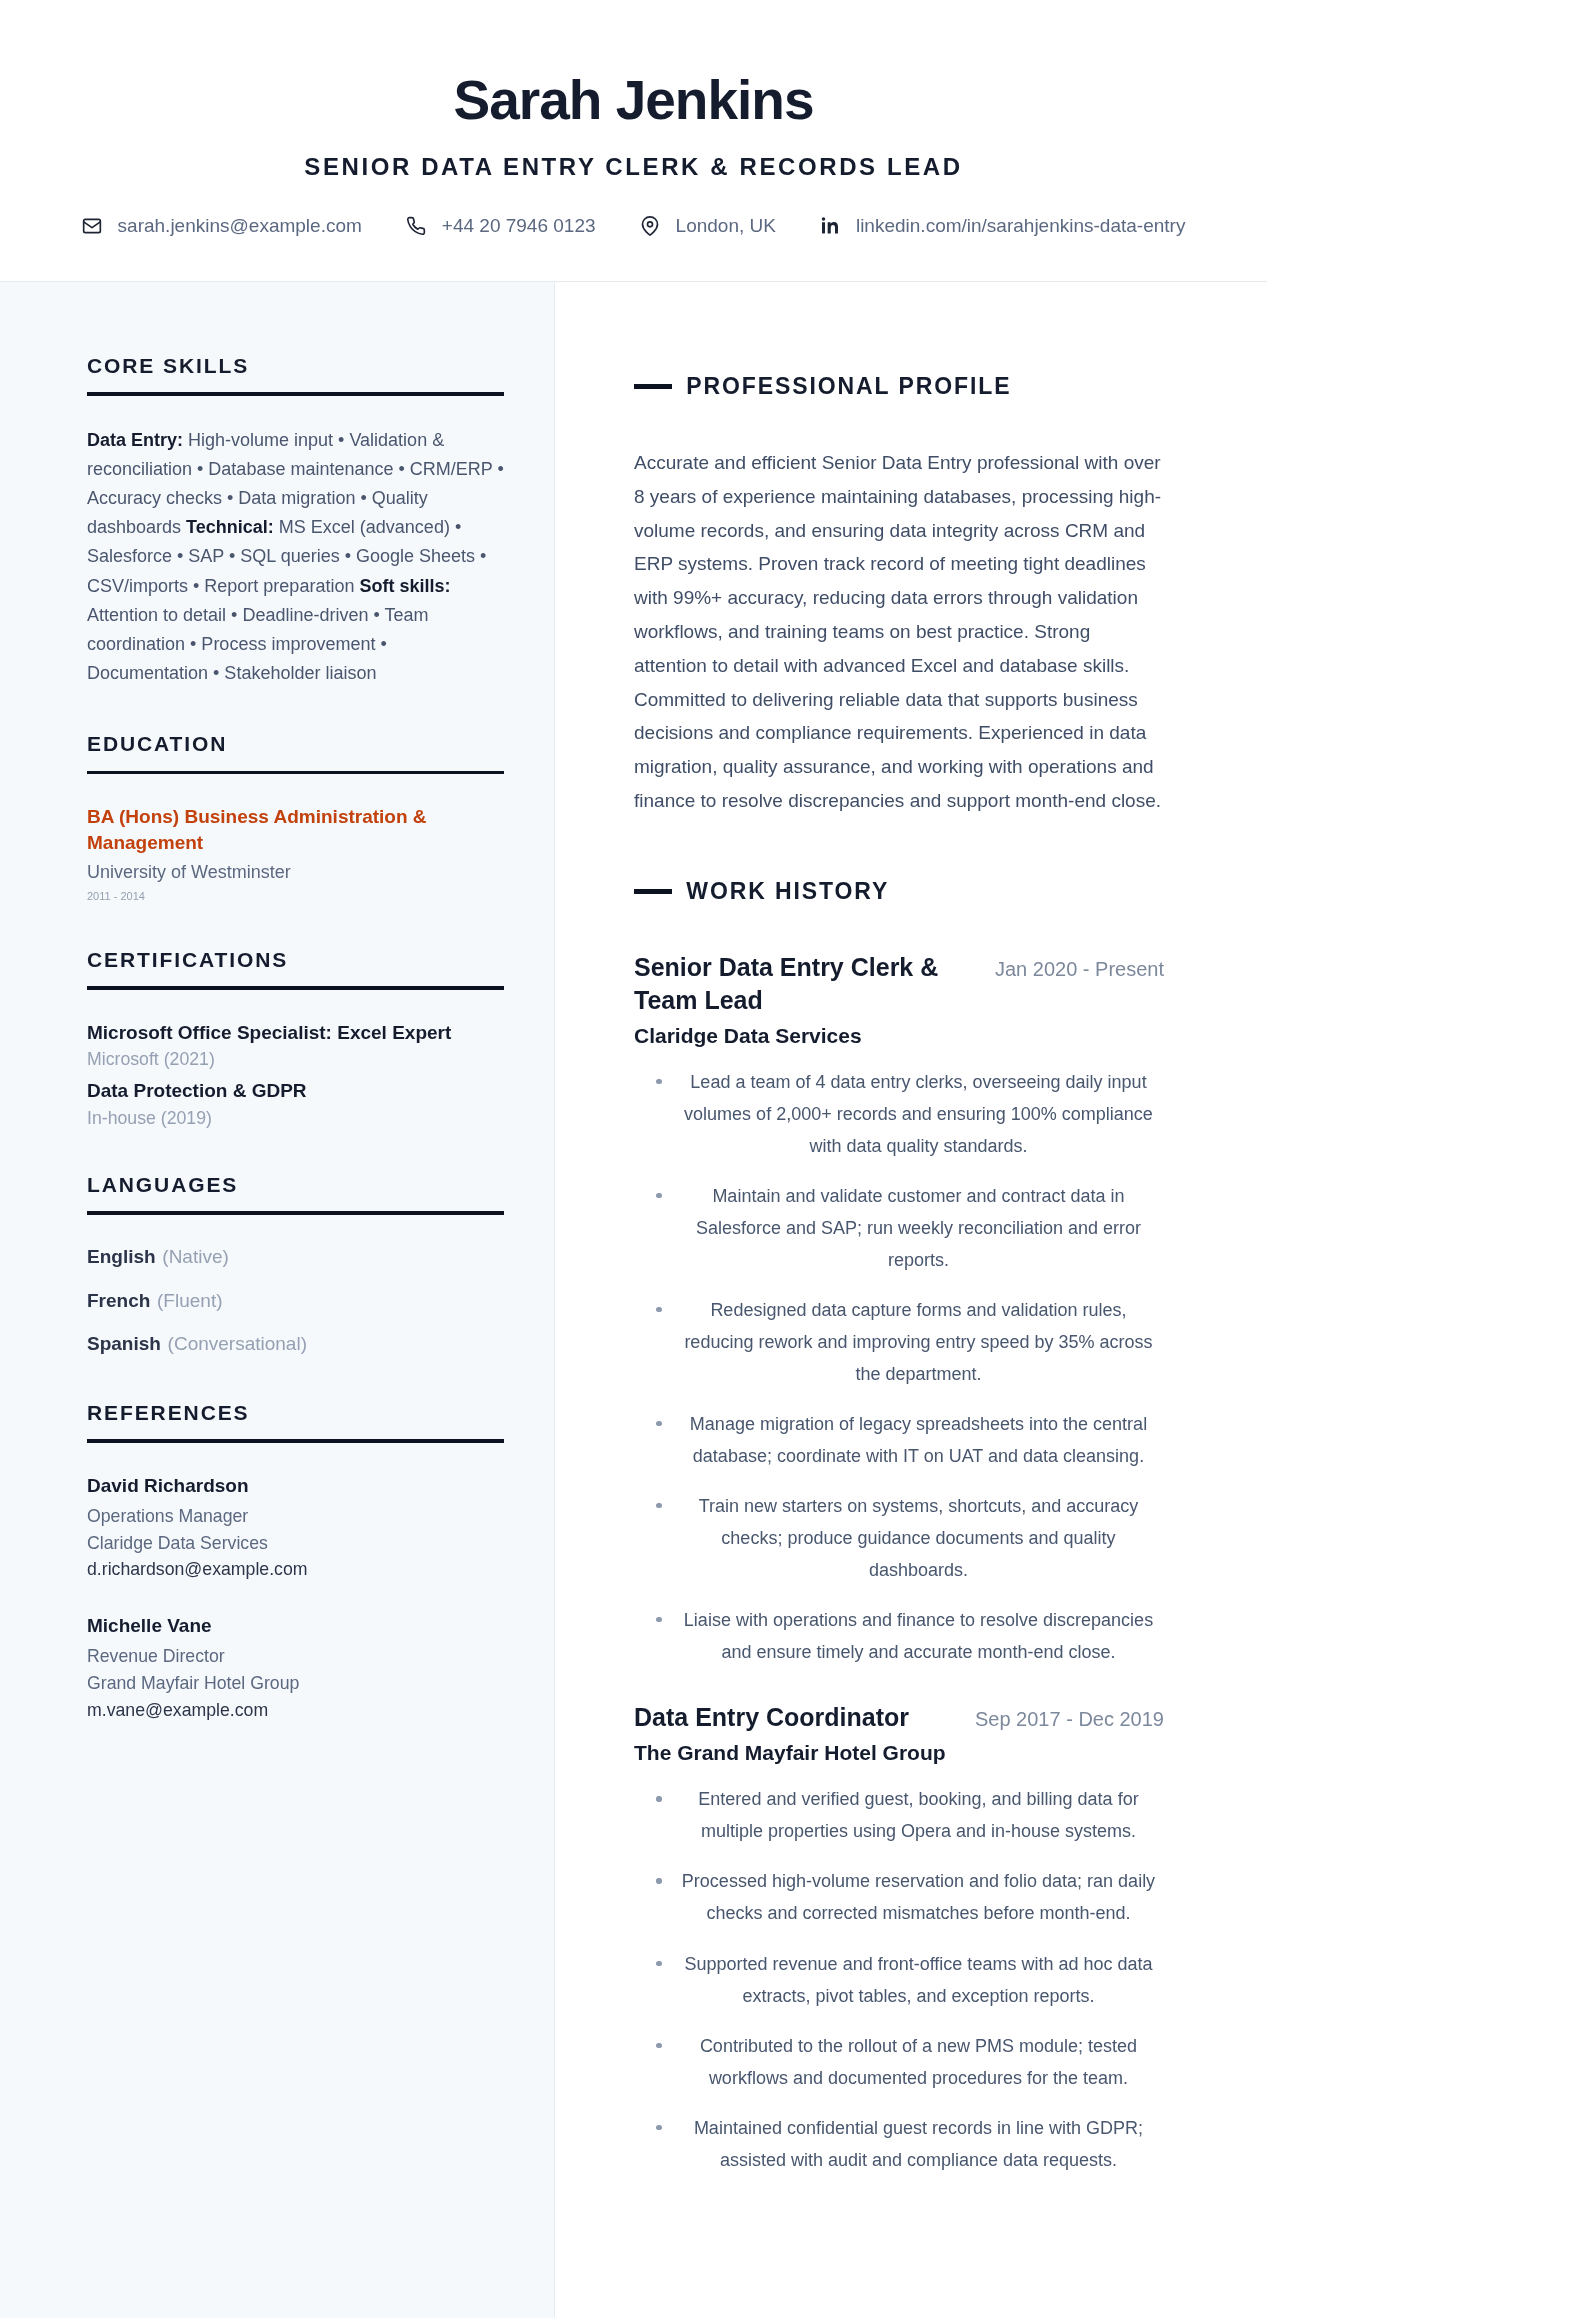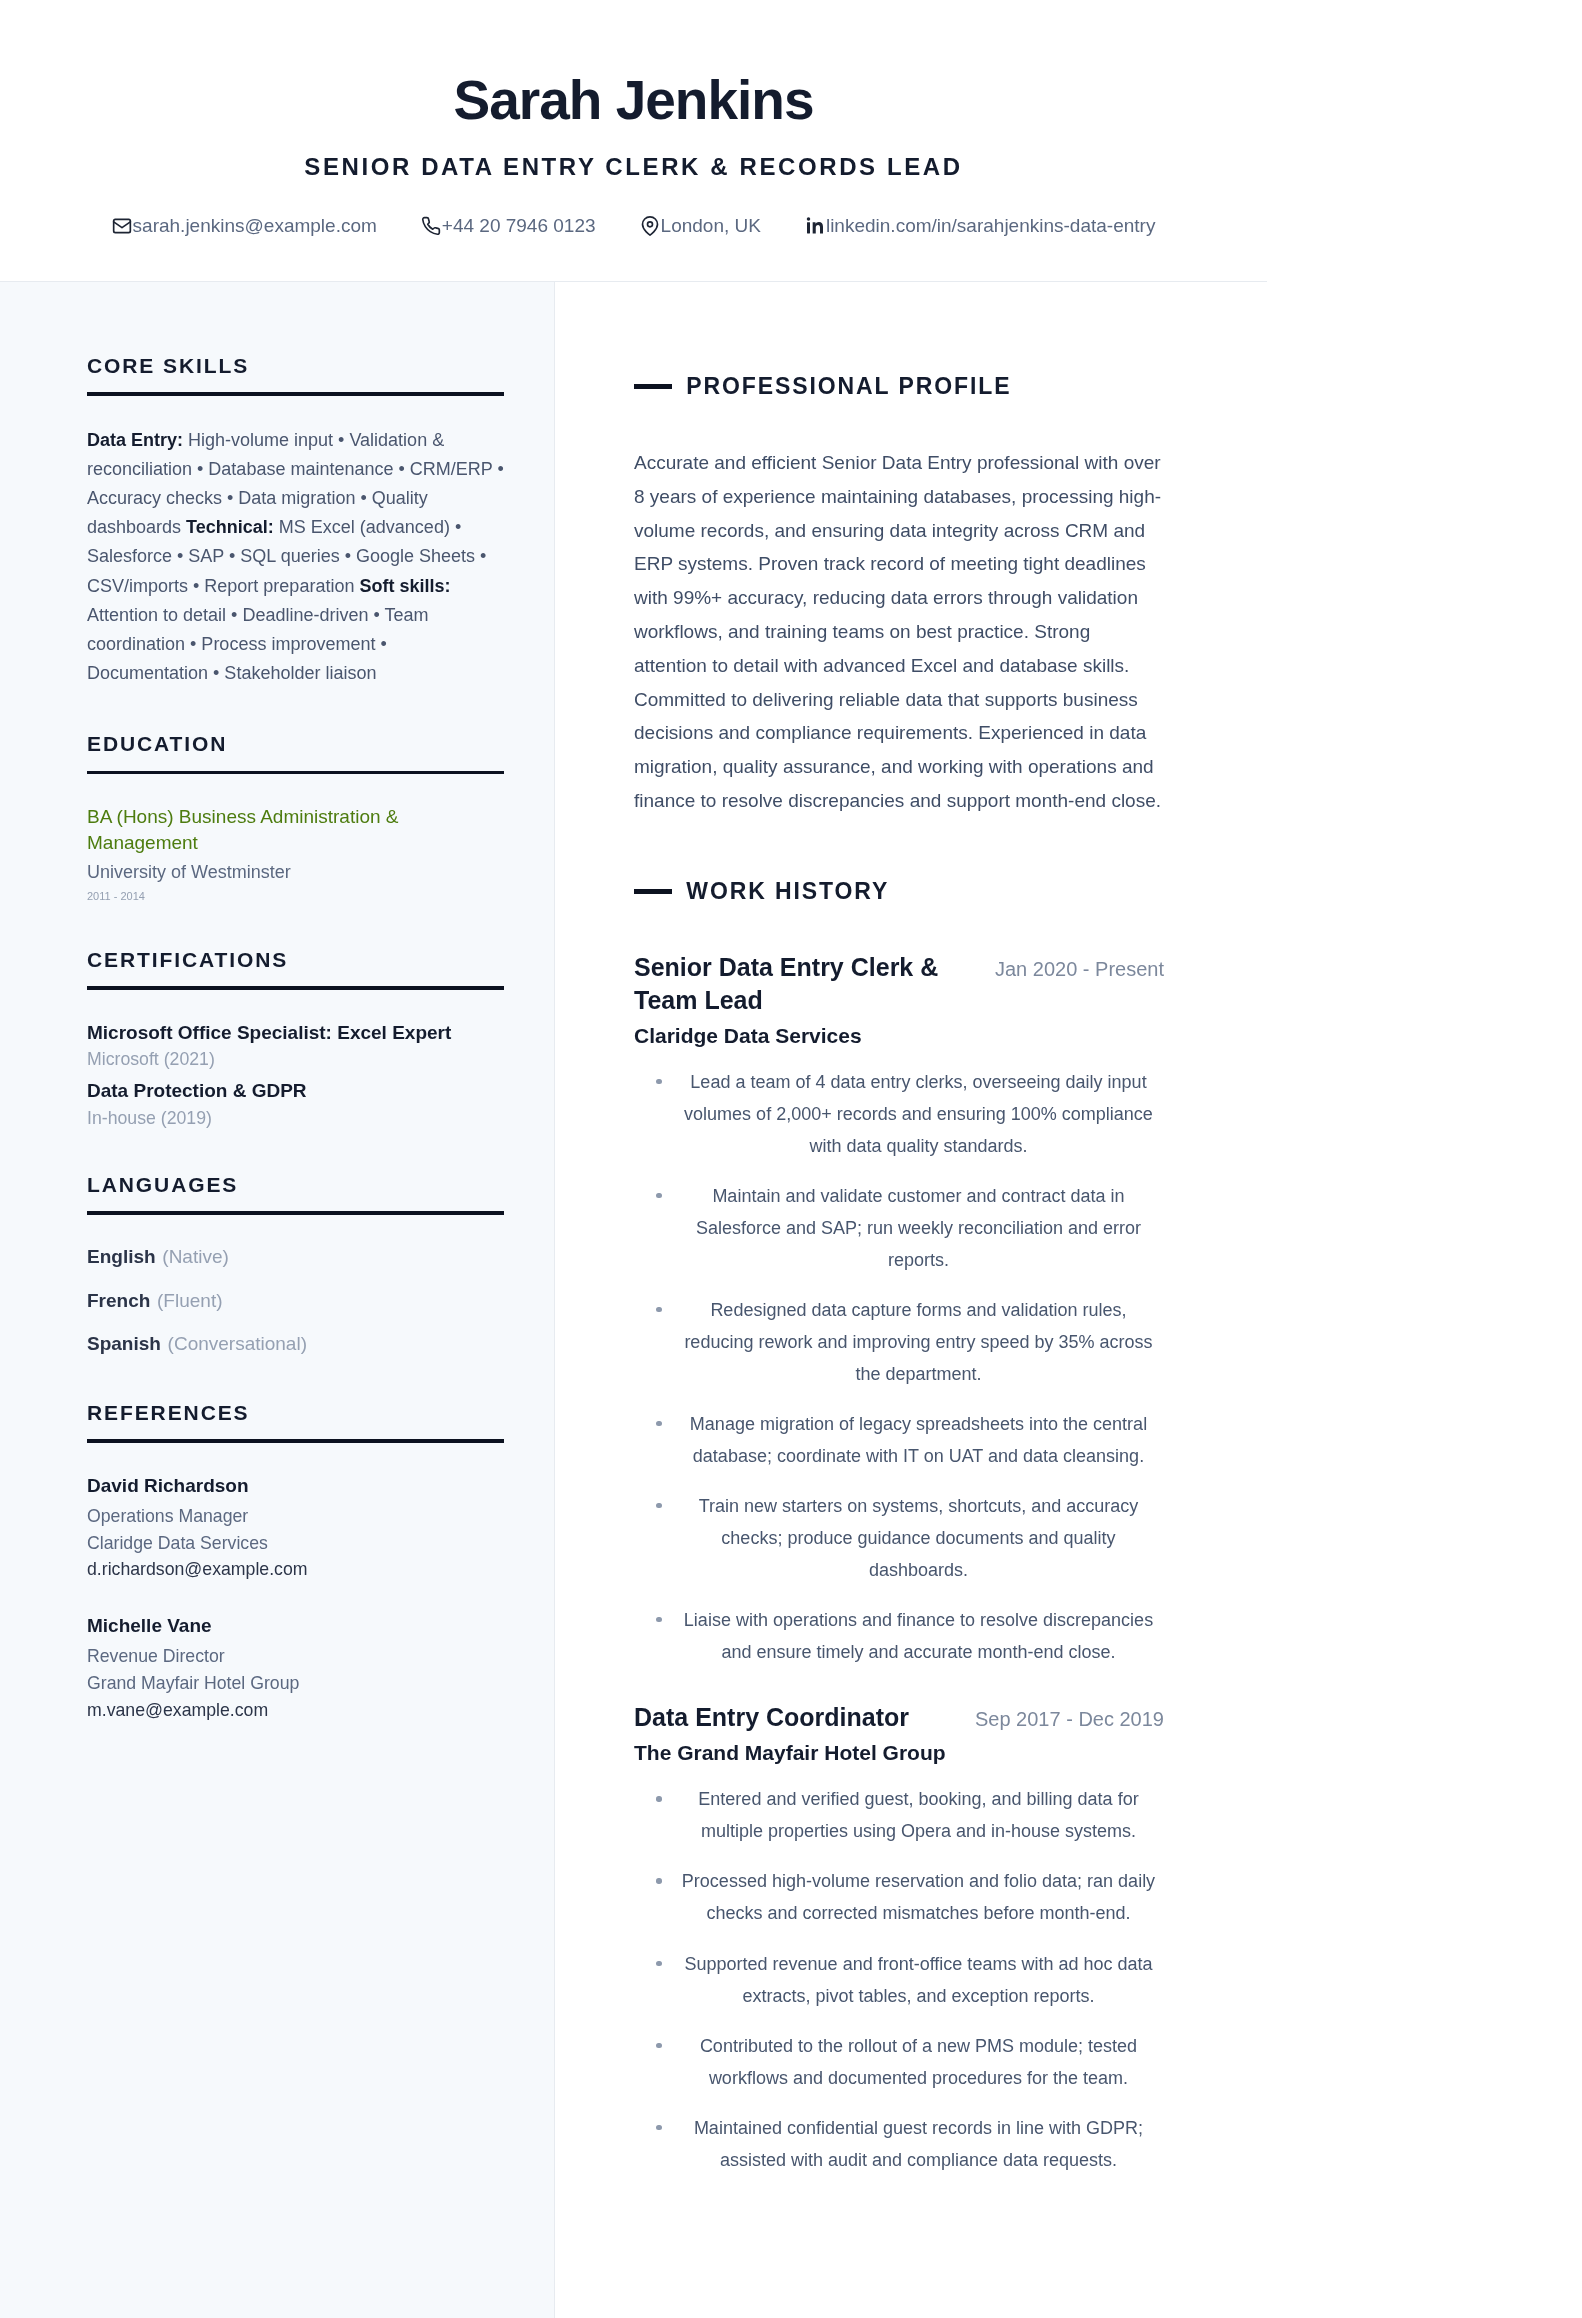--- a/index.html
+++ b/index.html
@@ -48,21 +48,21 @@
   .contact-row {
     display: flex;
     justify-content: center;
     align-items: center;
     flex-wrap: wrap;
     gap: 0;
   }
   .contact-item {
     display: flex;
     align-items: center;
-    gap: 1px;
+    gap: 16px;
     font-size: 19px;
     color: #5b6880;
     margin: 0 22px;
     white-space: nowrap;
   }
   .contact-item svg {
     display: block;
     flex: 0 0 auto;
   }
 
@@ -109,22 +109,22 @@
     line-height: 1.62;
     color: #4a566e;
   }
   .skill-block .lbl {
     font-weight: 700;
     color: #141c2e;
   }
 
   .edu-degree {
     font-size: 19px;
-    font-weight: 400;
-    color: #4d7c0f;
+    font-weight: 700;
+    color: #c2410c;
     line-height: 1.35;
     margin: 0 0 4.8px 0;
   }
   .edu-school {
     font-size: 18px;
     color: #5b6880;
     line-height: 1.4;
     margin: 0 0 2.9px 0;
   }
   .edu-dates {

